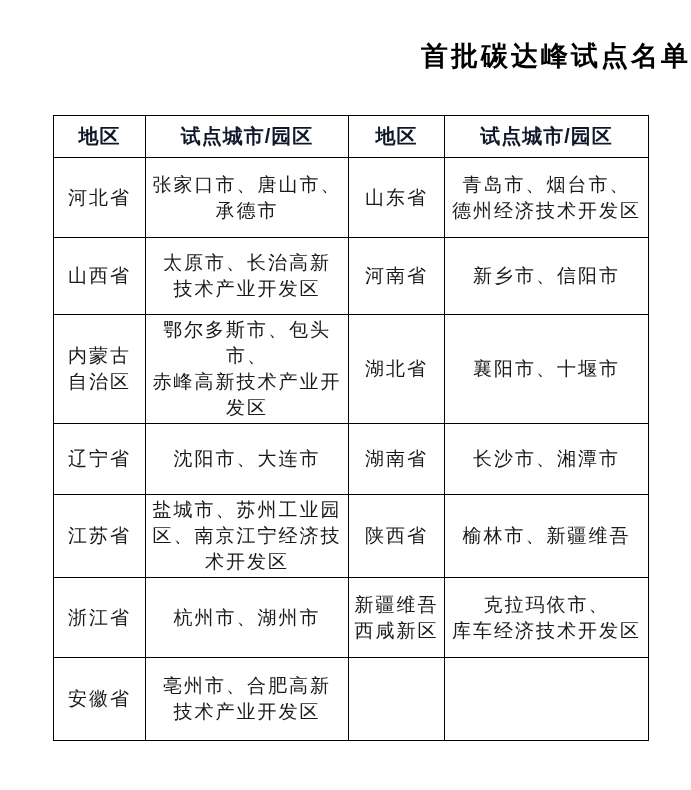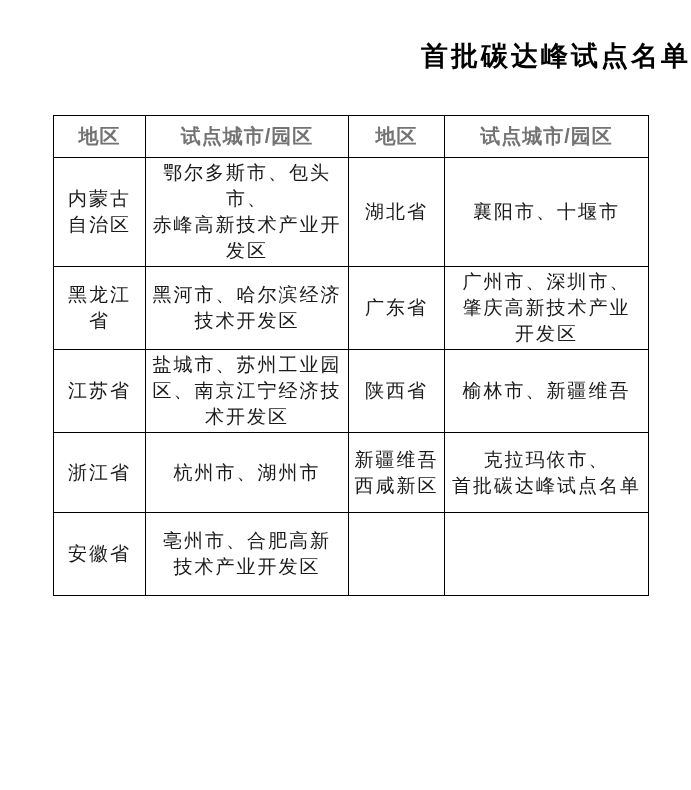--- a/index.html
+++ b/index.html
@@ -46,21 +46,21 @@
     text-align: center;
     vertical-align: middle;
     padding: 2px 4px;
     overflow: hidden;
   }
   table.pilot-table th {
     font-family: "Liberation Sans", sans-serif;
     font-weight: bold;
     font-size: 20px;
     letter-spacing: 1px;
-    color: #737373;
+    color: #0f172a;
     height: 42px;
   }
   table.pilot-table td {
     font-family: "Liberation Serif", serif;
     font-weight: normal;
     font-size: 19px;
     letter-spacing: 2px;
     line-height: 26px;
     color: #1a1a1a;
     white-space: pre-line;
@@ -82,53 +82,65 @@
     </colgroup>
     <thead>
       <tr style="height:42px;">
         <th>地区</th>
         <th>试点城市/园区</th>
         <th>地区</th>
         <th>试点城市/园区</th>
       </tr>
     </thead>
     <tbody>
+      <tr style="height:80px;">
+        <td>河北省</td>
+        <td>张家口市、唐山市、
+承德市</td>
+        <td>山东省</td>
+        <td>青岛市、烟台市、
+德州经济技术开发区</td>
+      </tr>
+      <tr style="height:77px;">
+        <td>山西省</td>
+        <td>太原市、长治高新
+技术产业开发区</td>
+        <td>河南省</td>
+        <td>新乡市、信阳市</td>
+      </tr>
       <tr style="height:85px;">
         <td>内蒙古
 自治区</td>
         <td>鄂尔多斯市、包头市、
 赤峰高新技术产业开
 发区</td>
         <td>湖北省</td>
         <td>襄阳市、十堰市</td>
       </tr>
-      <tr style="height:78px;">
-        <td>黑龙江省</td>
-        <td>黑河市、哈尔滨经济
-技术开发区</td>
-        <td>广东省</td>
-        <td>广州市、深圳市、
-肇庆高新技术产业
-开发区</td>
+      <tr style="height:71px;">
+        <td>辽宁省</td>
+        <td>沈阳市、大连市</td>
+        <td>湖南省</td>
+        <td>长沙市、湘潭市</td>
       </tr>
       <tr style="height:78px;">
         <td>江苏省</td>
         <td>盐城市、苏州工业园
 区、南京江宁经济技
 术开发区</td>
         <td>陕西省</td>
         <td>榆林市、新疆维吾</td>
       </tr>
       <tr style="height:80px;">
         <td>浙江省</td>
         <td>杭州市、湖州市</td>
         <td>新疆维吾
 西咸新区</td>
         <td>克拉玛依市、
-首批碳达峰试点名单</td>
+库车经济技术开发区</td>
       </tr>
       <tr style="height:83px;">
         <td>安徽省</td>
         <td>亳州市、合肥高新
 技术产业开发区</td>
         <td></td>
         <td></td>
       </tr>
     </tbody>
   </table>

